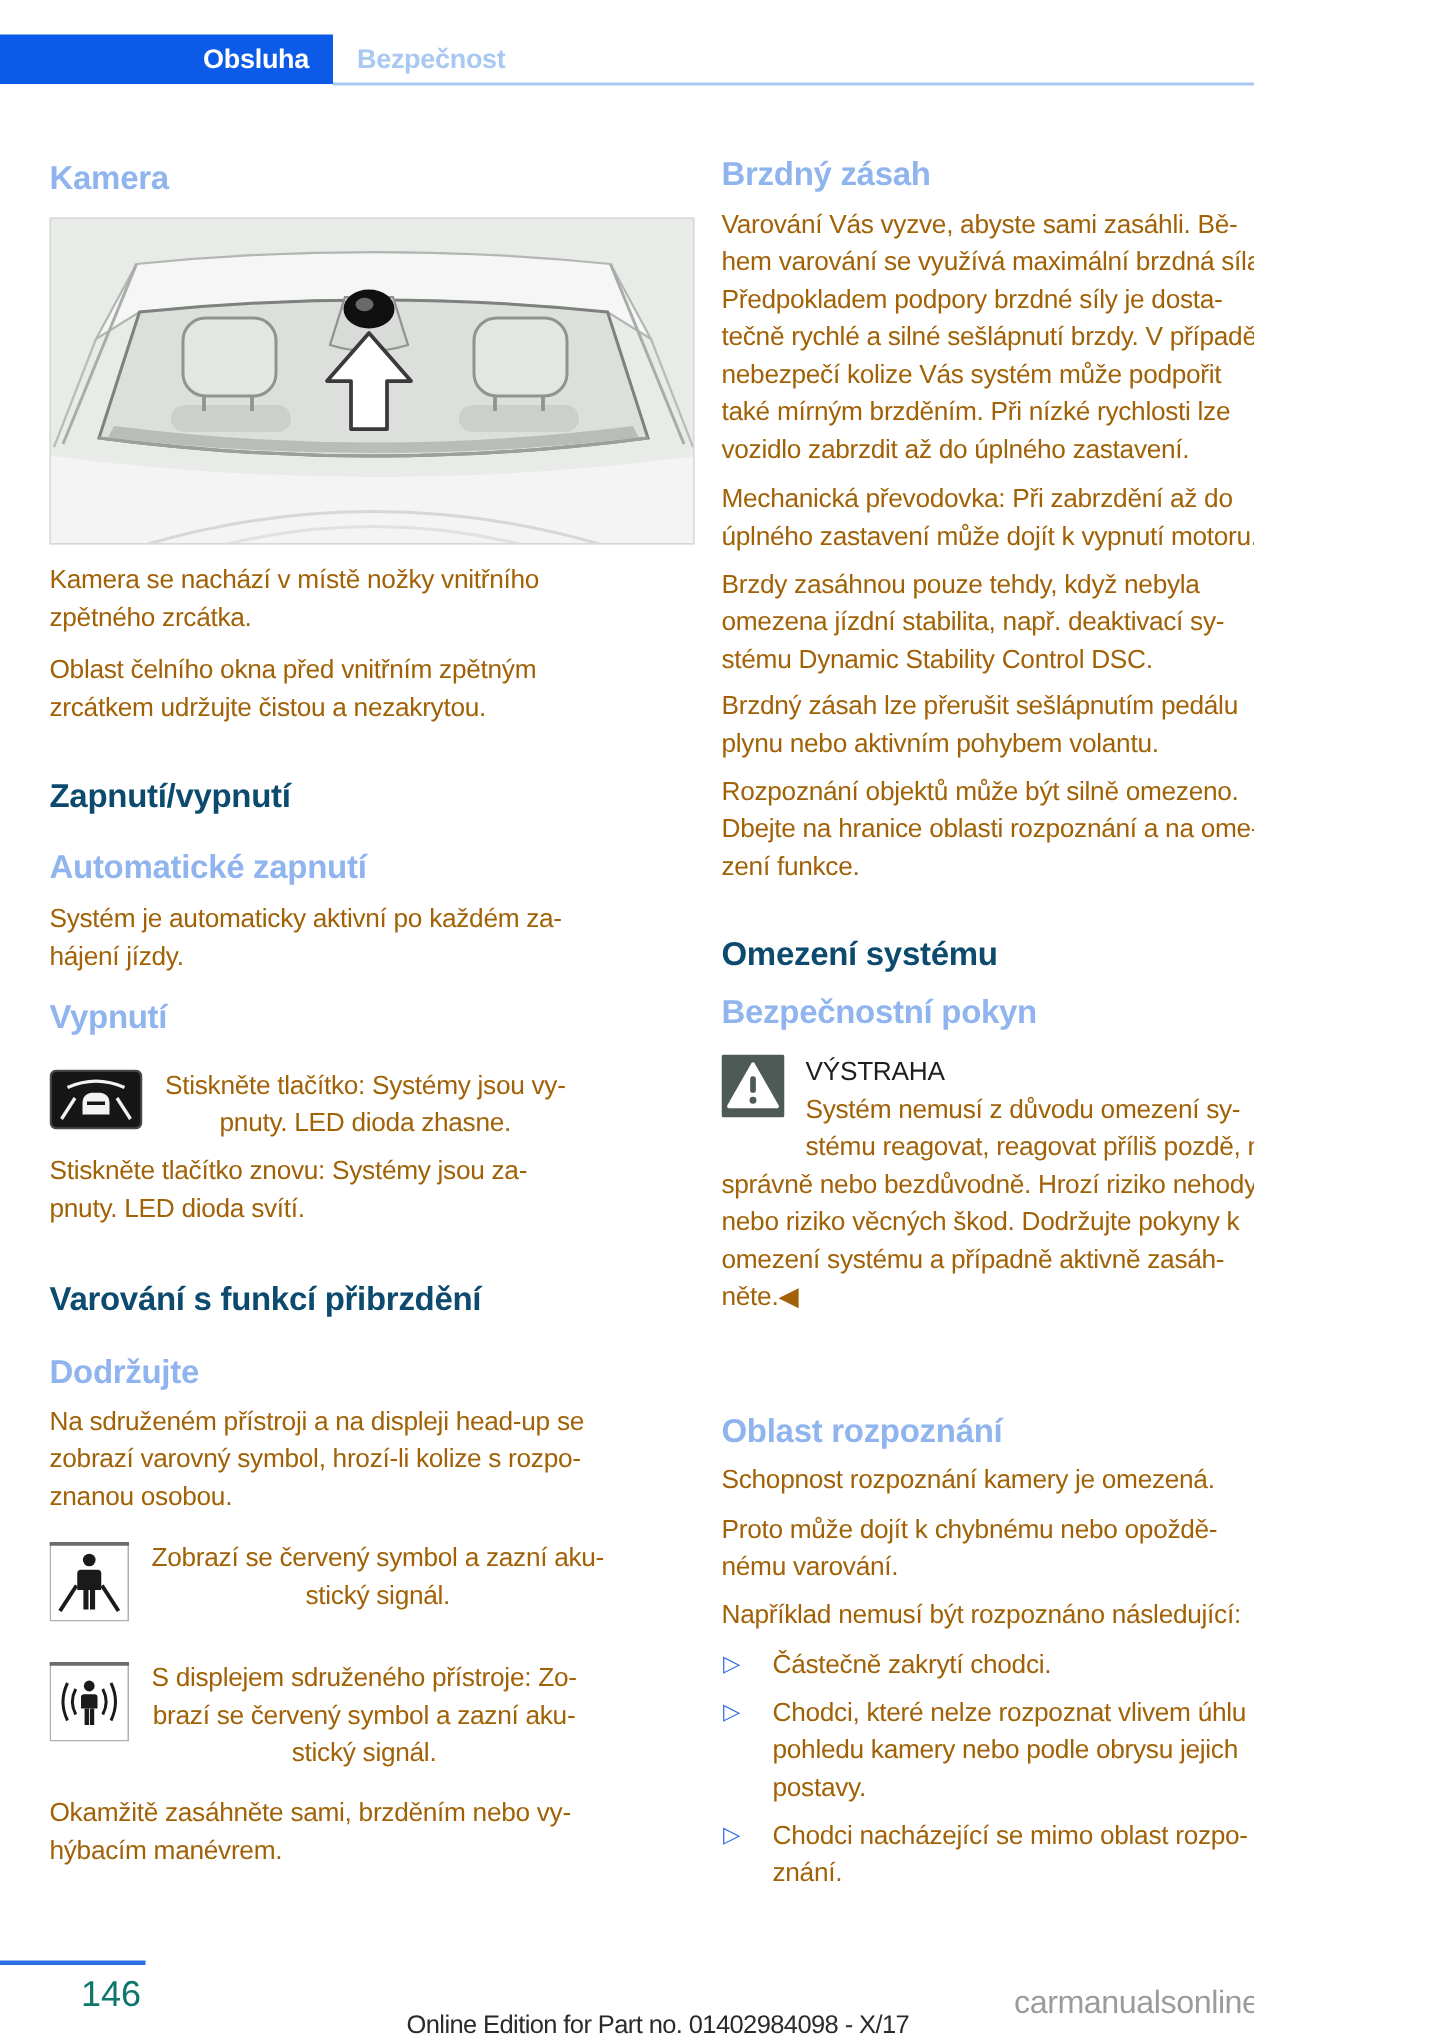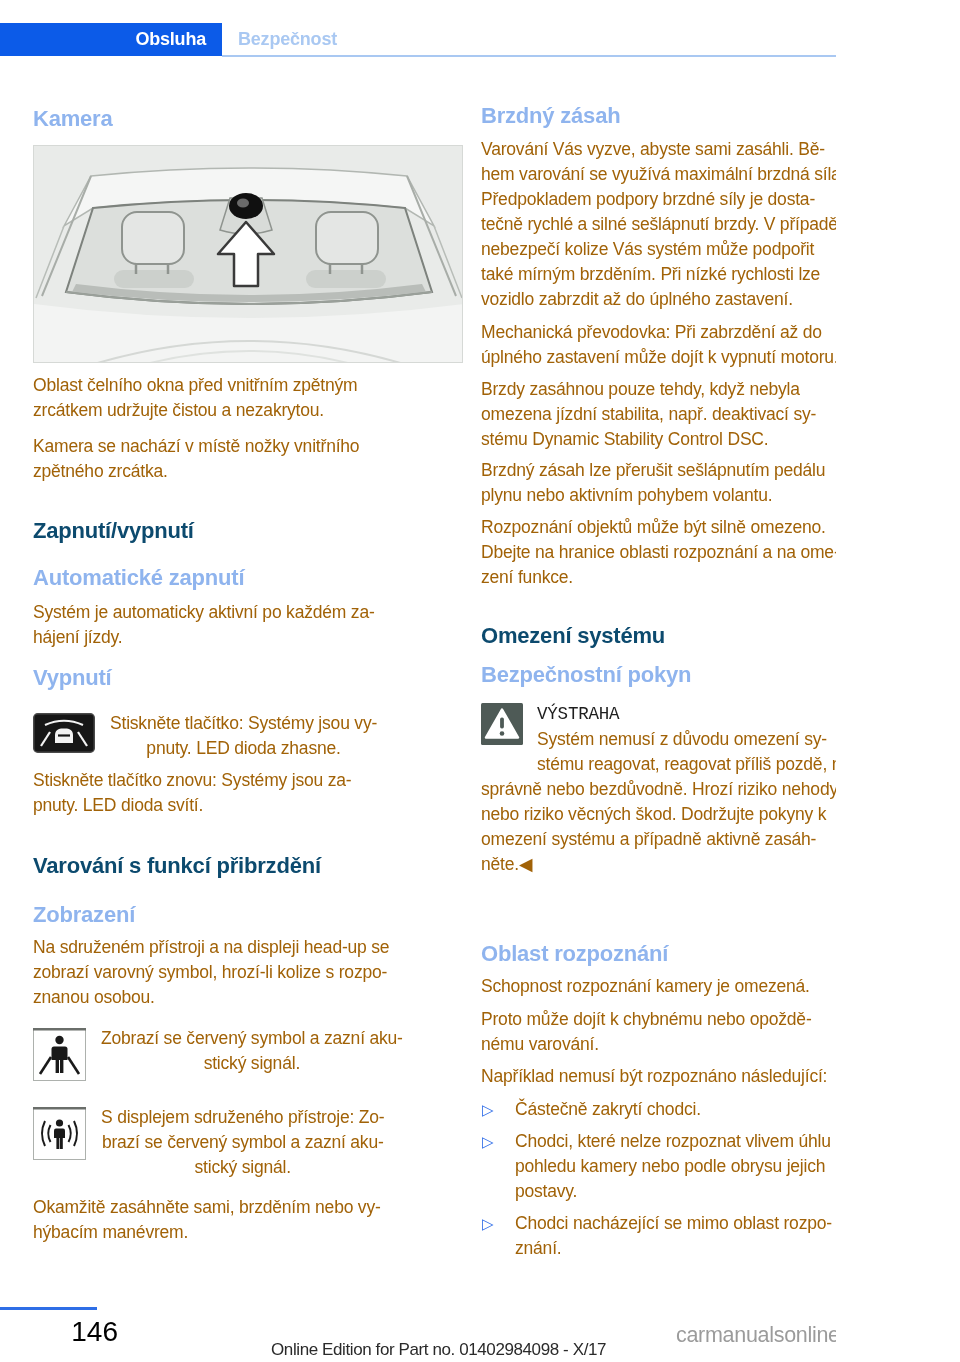--- a/index.html
+++ b/index.html
@@ -28,30 +28,30 @@
   .car-image{margin-top:13px;width:430px;height:218px;background:#e9ebe9;border:1px solid #d6d9d6;
              box-sizing:border-box;overflow:hidden;}
 
   .icon-row{display:flex;align-items:flex-start;margin-top:22px;}
   .icon-row .row-icon{flex:0 0 auto;margin-right:15px;}
   .icon-row .txt{margin-top:-2px;text-align:center;}
 
   .warn{margin-top:14px;}
   .warn::after{content:"";display:block;clear:both;}
   .warn-icon{float:left;margin:1px 14px 6px 0;}
-  .warn-title{font-size:17.5px;line-height:25px;letter-spacing:-.2px;font-family:Liberation Mono, monospace;}
+  .warn-title{font-size:17.5px;line-height:25px;letter-spacing:-.2px;}
 
   .bullets{list-style:none;margin:8px 0 0 0;padding:0;}
   .bullets li{position:relative;padding-left:34px;margin-bottom:7px;}
   .bullets .tri{position:absolute;left:1px;top:2px;color:#2f6de8;font-size:15px;line-height:22px;}
 
   
   .footer-rule{position:absolute;left:0;top:1307px;width:97px;height:3px;background:#2e6ee6;}
   .page-number{position:absolute;left:0;top:1316px;width:94px;text-align:right;
-               font-size:28px;color:#000000;letter-spacing:0;margin-left:24px;}
+               font-size:24px;color:#0f766e;letter-spacing:0;}
   .edition{position:absolute;left:271px;top:1340px;font-size:17px;color:#2a2a2a;letter-spacing:-.4px;}
   .watermark{position:absolute;left:676px;top:1323px;font-size:21.5px;color:#9b9b9b;letter-spacing:-.3px;}
 </style>
 </head>
 <body>
 
 <div class="page">
 
   <div class="tab-active">Obsluha</div>
   <div class="tab-inactive">Bezpečnost</div>
@@ -88,24 +88,24 @@
 
         <polygon points="212,76 184,108 200,108 200,140 224,140 224,108 240,108" fill="#ffffff" stroke="#3a3a3a" stroke-width="2.5" stroke-linejoin="round"></polygon>
 
         <path d="M0,158 Q215,186 430,158 L430,218 L0,218 Z" fill="#f3f4f3"></path>
         <path d="M32,146 Q215,170 398,146" fill="none" stroke="#9aa09a" stroke-width="2"></path>
         <path d="M60,218 Q215,172 370,218" fill="none" stroke="#d5d8d5" stroke-width="2"></path>
         <path d="M112,218 Q215,192 318,218" fill="none" stroke="#dfe2df" stroke-width="2"></path>
       </svg>
     </div>
 
+    <p class="p" style="margin-top:11px">Kamera se nachází v místě nožky vnitřního
+zpětného zrcátka.</p>
     <p class="p" style="margin-top:10px">Oblast čelního okna před vnitřním zpětným
 zrcátkem udržujte čistou a nezakrytou.</p>
-    <p class="p" style="margin-top:11px">Kamera se nachází v místě nožky vnitřního
-zpětného zrcátka.</p>
 
     <h2 class="h-strong" style="margin-top:34px">Zapnutí/vypnutí</h2>
 
     <h3 class="h-light" style="margin-top:21px">Automatické zapnutí</h3>
     <p class="p" style="margin-top:9px">Systém je automaticky aktivní po každém za-
 hájení jízdy.</p>
 
     <h3 class="h-light" style="margin-top:15px">Vypnutí</h3>
 
     <div class="icon-row">
@@ -121,21 +121,21 @@
       </span>
       <p class="p txt">Stiskněte tlačítko: Systémy jsou vy-
 pnuty. LED dioda zhasne.</p>
     </div>
 
     <p class="p" style="margin-top:7px">Stiskněte tlačítko znovu: Systémy jsou za-
 pnuty. LED dioda svítí.</p>
 
     <h2 class="h-strong" style="margin-top:35px">Varování s funkcí přibrzdění</h2>
 
-    <h3 class="h-light" style="margin-top:23px">Zobrazení</h3>
+    <h3 class="h-light" style="margin-top:23px">Dodržujte</h3>
     <p class="p" style="margin-top:7px">Na sdruženém přístroji a na displeji head-up se
 zobrazí varovný symbol, hrozí-li kolize s rozpo-
 znanou osobou.</p>
 
     <div class="icon-row" style="margin-top:18px">
       <span class="row-icon">
         <svg width="53" height="53" viewBox="0 0 53 53">
           <rect x="0.5" y="0.5" width="52" height="52" fill="#ffffff" stroke="#adb1ad"></rect>
           <rect x="0" y="0" width="53" height="2.5" fill="#6a6e6a"></rect>
           <circle cx="26.5" cy="12" r="4.2" fill="#1a1a1a"></circle>

